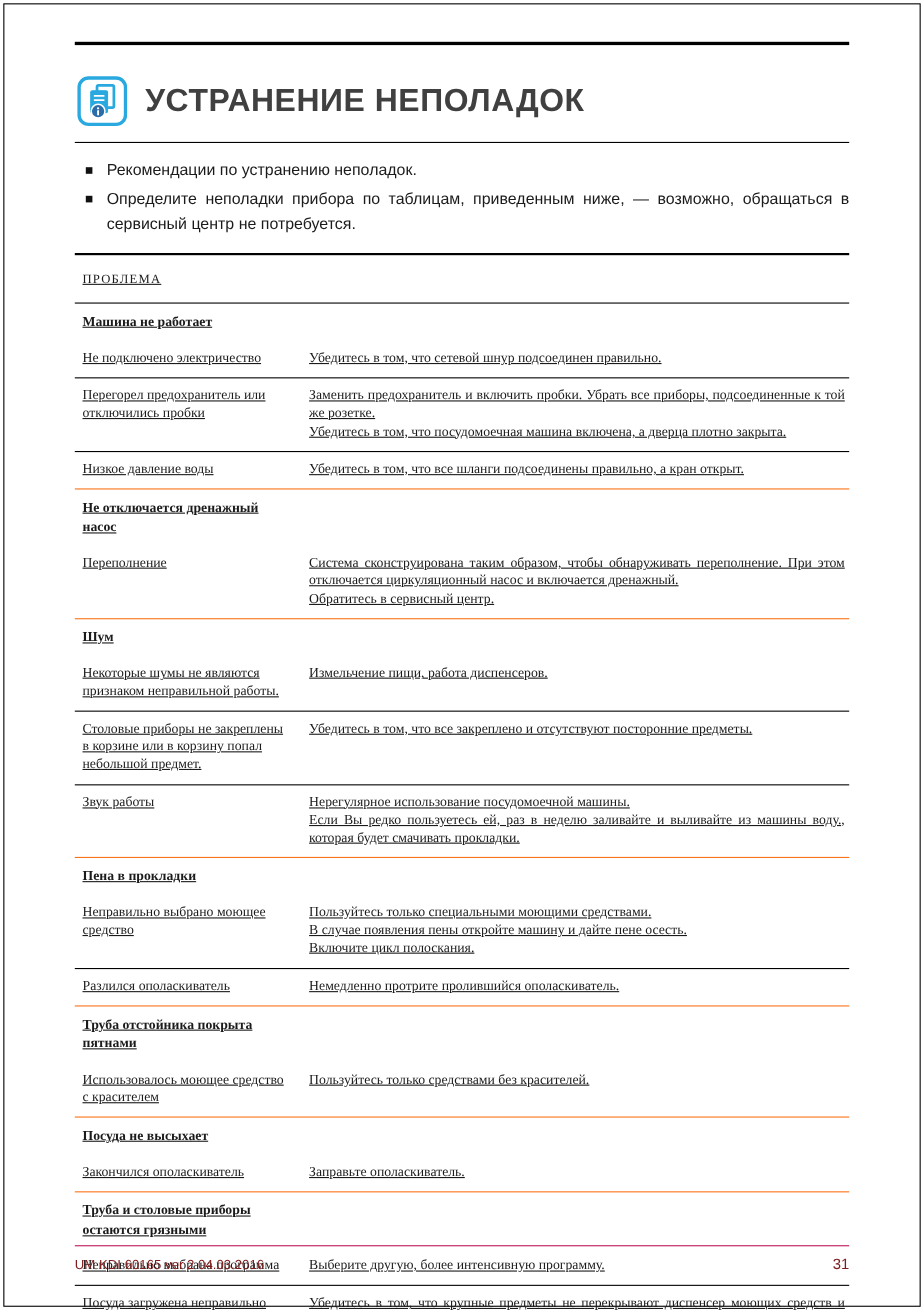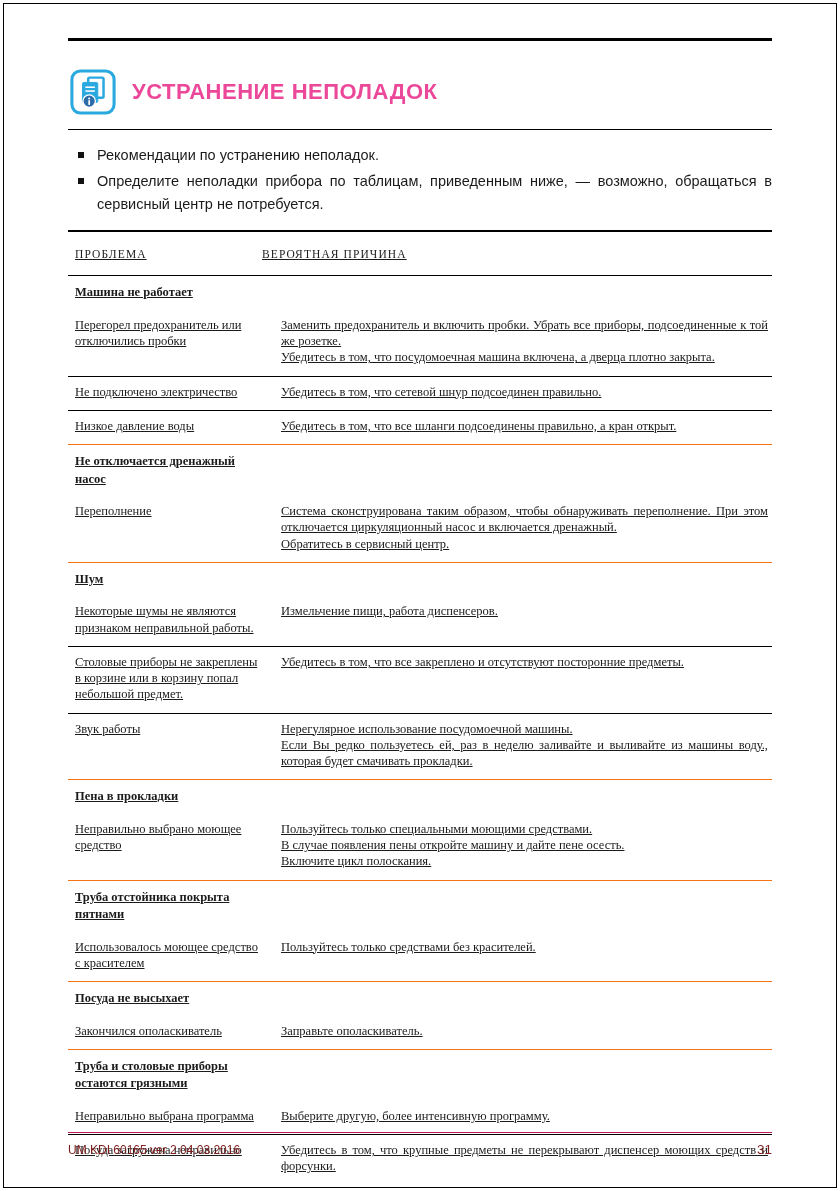--- a/index.html
+++ b/index.html
@@ -35,24 +35,24 @@
     display: flex;
     align-items: center;
     gap: 16px;
     padding: 28px 0 14px 2px;
     border-bottom: 1px solid #000;
   }
   .icon-box { width: 46px; height: 46px; flex: 0 0 auto; }
   .icon-box svg { width: 46px; height: 46px; display: block; }
   h1.title {
     font-family: "Liberation Sans", sans-serif;
-    font-size: 22px;
+    font-size: 29px;
     font-weight: bold;
     letter-spacing: 0.5px;
-    color: #ec4899;
+    color: #404040;
   }
   
   .intro { padding: 14px 0 4px 10px; font-family: "Liberation Sans", sans-serif; font-size: 14.5px; line-height: 1.55; }
   .bullet { display: flex; align-items: flex-start; margin-bottom: 4px; }
   .bullet .sq {
     width: 6px; height: 6px; background: #111;
     flex: 0 0 auto; margin: 8px 13px 0 0;
   }
   .bullet .btext { flex: 1; text-align: justify; }
   
@@ -141,34 +141,33 @@
       </div>
       <div class="bullet">
         <span class="sq"></span>
         <span class="btext">Определите неполадки прибора по таблицам, приведенным ниже, — возможно, обращаться в сервисный центр не потребуется.</span>
       </div>
     </div>
 
     <div class="table">
       <div class="thead">
         <div class="hcell hc-problem">ПРОБЛЕМА</div>
-        <div class="hcell hc-cause">ВЕРОЯТНАЯ ПРИЧИНА</div>
       </div>
       <div>
           <div class="trow">
             <div class="cell problem">Машина не работает</div>
             <div class="entries">
+              <div class="entry">
+                <div class="cell cause">Не подключено электричество</div>
+                <div class="cell solution">Убедитесь в том, что сетевой шнур подсоединен правильно.</div>
+              </div>
               <div class="entry">
                 <div class="cell cause">Перегорел предохранитель или отключились пробки</div>
                 <div class="cell solution">Заменить предохранитель и включить пробки. Убрать все приборы, подсоединенные к той же розетке.
 Убедитесь в том, что посудомоечная машина включена, а дверца плотно закрыта.</div>
-              </div>
-              <div class="entry">
-                <div class="cell cause">Не подключено электричество</div>
-                <div class="cell solution">Убедитесь в том, что сетевой шнур подсоединен правильно.</div>
               </div>
               <div class="entry">
                 <div class="cell cause">Низкое давление воды</div>
                 <div class="cell solution">Убедитесь в том, что все шланги подсоединены правильно, а кран открыт.</div>
               </div>
             </div>
           </div>
           <div class="trow">
             <div class="cell problem">Не отключается дренажный насос</div>
             <div class="entries">
@@ -198,20 +197,24 @@
             </div>
           </div>
           <div class="trow">
             <div class="cell problem">Пена в прокладки</div>
             <div class="entries">
               <div class="entry">
                 <div class="cell cause">Неправильно выбрано моющее средство</div>
                 <div class="cell solution">Пользуйтесь только специальными моющими средствами.
 В случае появления пены откройте машину и дайте пене осесть.
 Включите цикл полоскания.</div>
+              </div>
+              <div class="entry">
+                <div class="cell cause">Разлился ополаскиватель</div>
+                <div class="cell solution">Немедленно протрите пролившийся ополаскиватель.</div>
               </div>
             </div>
           </div>
           <div class="trow">
             <div class="cell problem">Труба отстойника покрыта пятнами</div>
             <div class="entries">
               <div class="entry">
                 <div class="cell cause">Использовалось моющее средство с красителем</div>
                 <div class="cell solution">Пользуйтесь только средствами без красителей.</div>
               </div>

